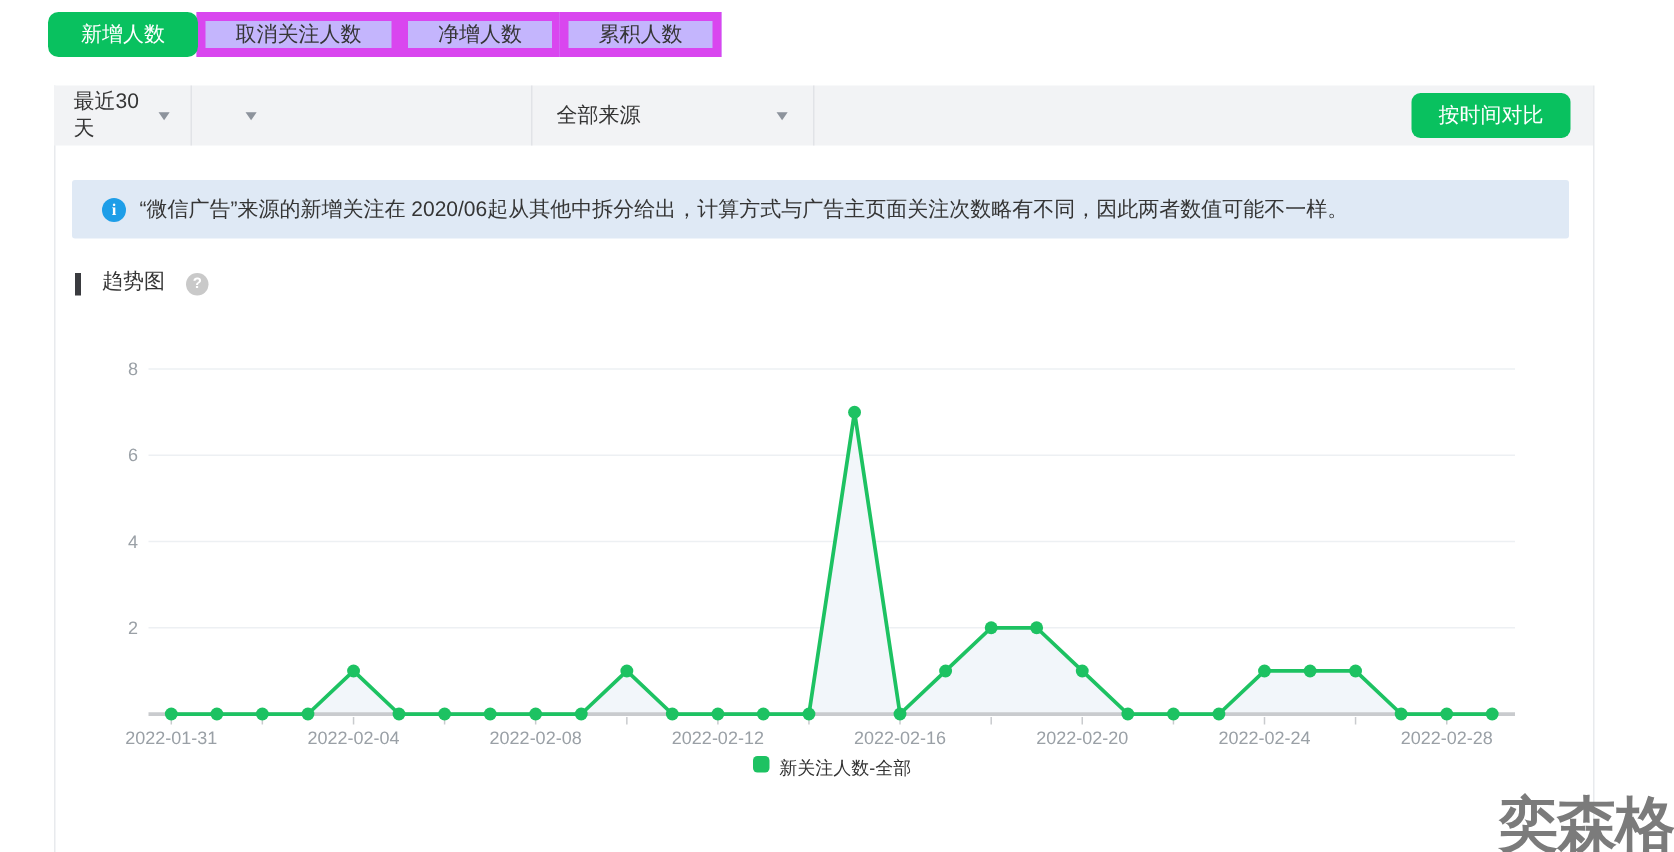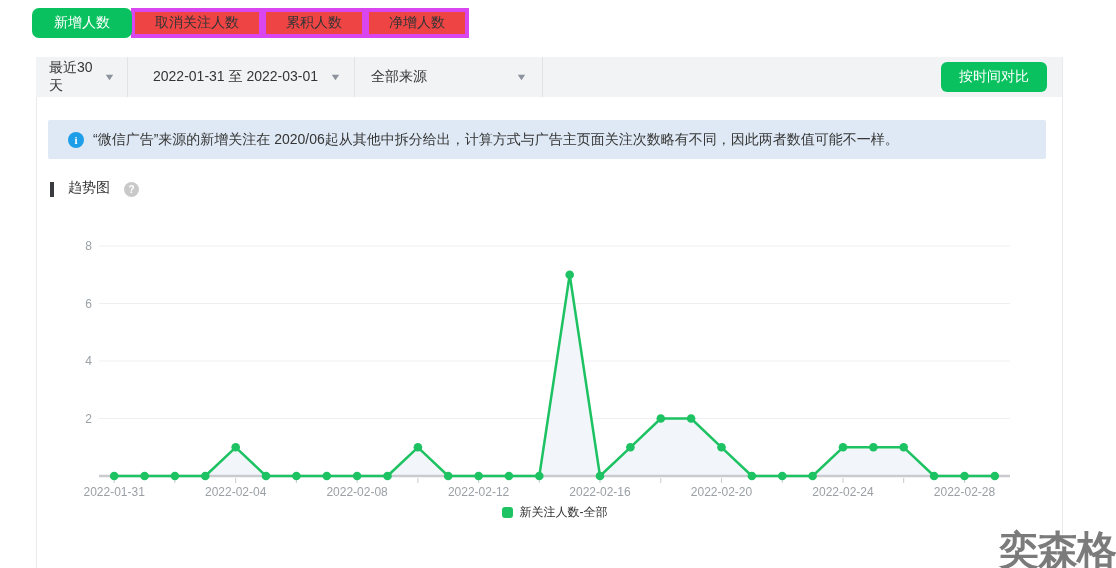--- a/index.html
+++ b/index.html
@@ -7,21 +7,21 @@
          font-family:"Liberation Sans","DejaVu Sans",sans-serif;color:#353535;}
 
   
   .vline{position:absolute;top:57px;bottom:0;width:1px;background:#e8eaed;}
   .vline.left{left:36px;}
   .vline.right{left:1062px;}
 
   
   .tabbar{position:absolute;left:32px;top:8px;display:flex;height:30px;}
   .tab{display:flex;align-items:center;justify-content:center;height:30px;box-sizing:border-box;
-       padding:0 20px;font-size:14px;background:#ef4444;border:4px solid #d946ef;margin-left:-1px;
+       padding:0 20px;font-size:14px;background:#c4b5fd;border:6px solid #d946ef;margin-left:-1px;
        color:#353535;cursor:pointer;white-space:nowrap;}
   .tab.active{background:var(--green);color:#fff;border:none;border-radius:7px;margin-left:0;
        position:relative;z-index:2;padding:0 22px;}
 
   
   .filterrow{position:absolute;left:36px;top:57px;width:1026px;height:40px;background:#f2f3f5;
        display:flex;align-items:stretch;}
   .fsec{display:flex;align-items:center;justify-content:space-between;box-sizing:border-box;
        border-right:1px solid #e1e3e7;font-size:14px;cursor:pointer;}
   .fsec .caret{font-size:9px;color:#8d939c;transform:scaleX(1.4);margin-left:10px;}
@@ -48,50 +48,49 @@
   .help-icon{width:15px;height:15px;border-radius:50%;background:#c9c9c9;color:#fff;display:flex;
        align-items:center;justify-content:center;font-size:10px;font-weight:bold;cursor:pointer;}
 
   
   #trend-chart{position:absolute;left:0;top:0;width:1116px;height:568px;}
   #trend-chart text.ax{font-family:"Liberation Sans","DejaVu Sans",sans-serif;font-size:12px;
        fill:#9aa0a6;}
 
   
   .legend{position:absolute;left:99px;top:504px;width:911px;display:flex;justify-content:center;
-       align-items:center;gap:7px;cursor:pointer;}
+       gap:7px;cursor:pointer;}
   .legend-marker{width:11px;height:11px;border-radius:3px;}
   .legend-label{font-size:12px;color:#333;}
 
   
   .watermark{position:absolute;right:0;bottom:-2px;font-size:40px;font-weight:900;color:#7b7b7b;
        line-height:1;letter-spacing:-1px;white-space:nowrap;}
 </style>
 </head>
 <body>
 
 <div id="stage" style="--green: #09c15f;">
 
   <div class="vline left"></div>
   <div class="vline right"></div>
 
   <div class="tabbar">
     <div class="tab active">新增人数</div>
     <div class="tab">取消关注人数</div>
+    <div class="tab">净增人数</div>
     <div class="tab">累积人数</div>
-    <div class="tab">净增人数</div>
   </div>
 
   <div class="filterrow">
     <div class="fsec fsec1">
       <span>最近30天</span>
       <span class="caret">▼</span>
     </div>
     <div class="fsec fsec2">
-      <span>2022-01-31 至 2022-03-01</span>
       <span class="caret">▼</span>
     </div>
     <div class="fsec fsec3">
       <span>全部来源</span>
       <span class="caret">▼</span>
     </div>
     <div class="fspacer"></div>
     <button class="compare-btn">按时间对比</button>
   </div>
 

